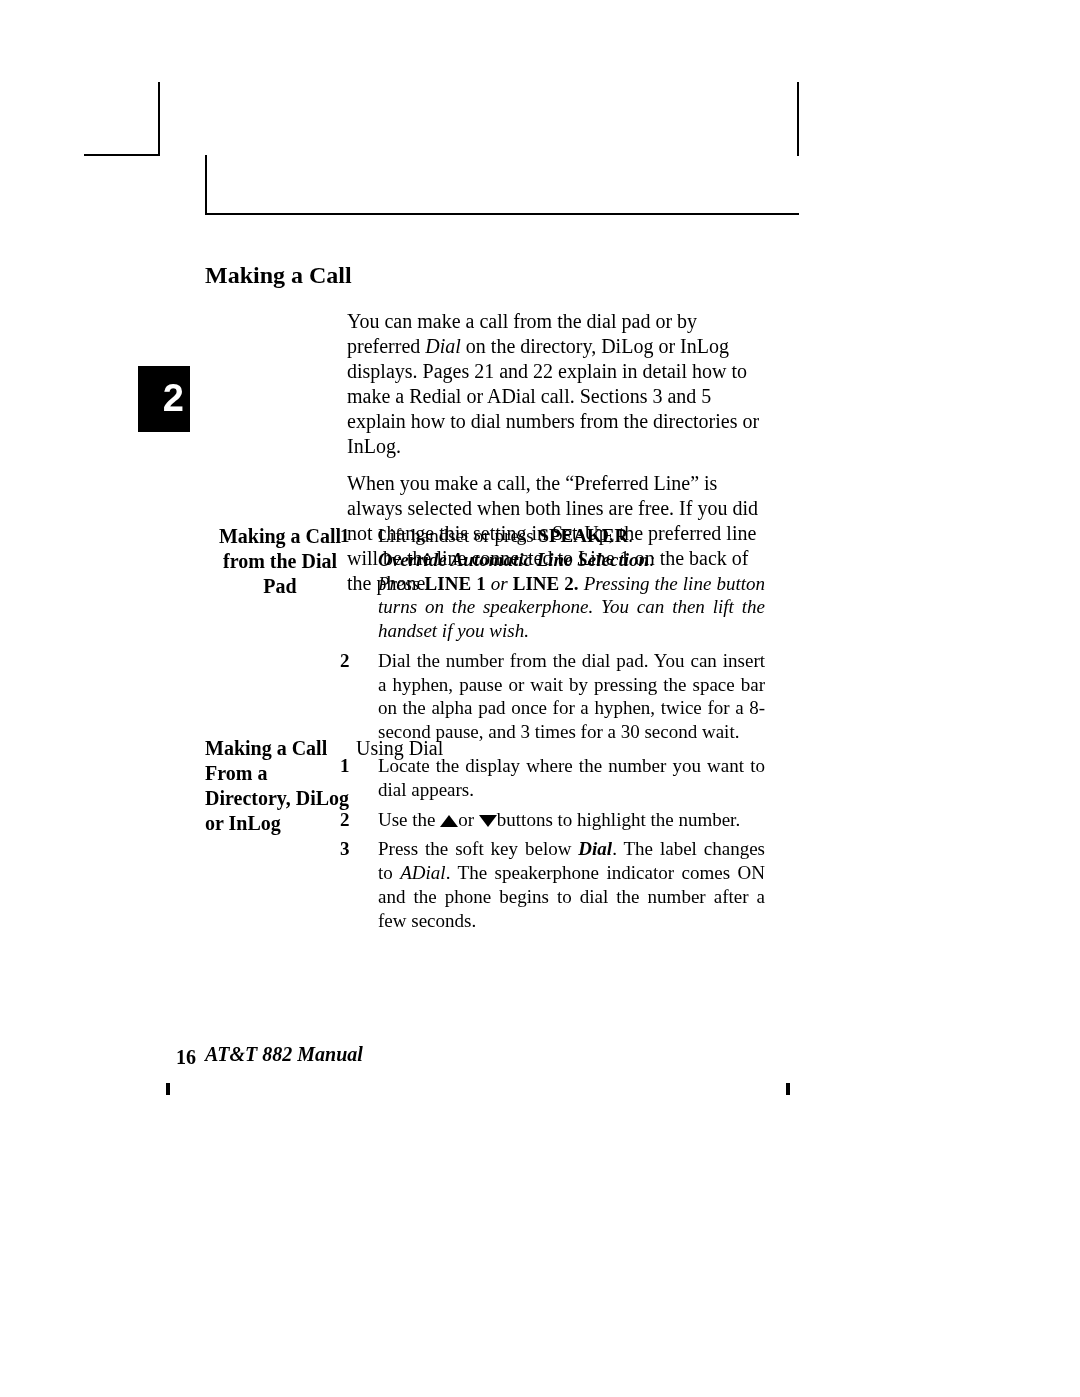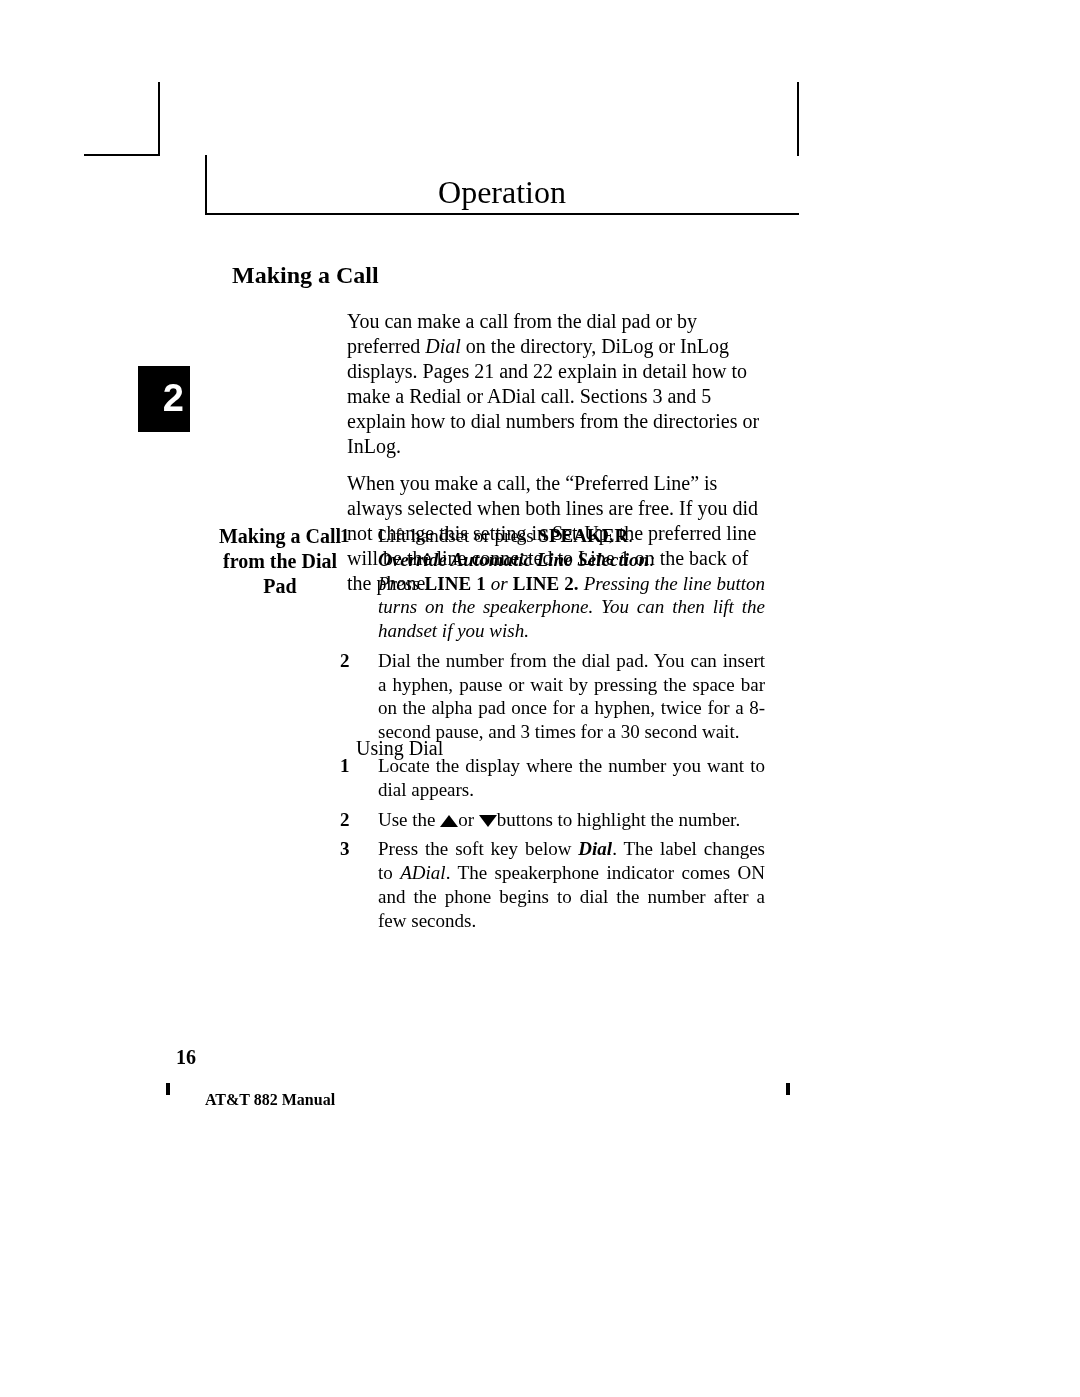--- a/index.html
+++ b/index.html
@@ -89,21 +89,20 @@
     padding-right: 6px;
     box-sizing: border-box;
   }
 
   .section-heading {
     position: absolute;
     left: 205px;
     top: 260px;
     font-weight: 700;
     font-size: 24px;
-    margin-left: 27px;
   }
 
   .intro {
     position: absolute;
     left: 347px;
     top: 309px;
     width: 415px;
     font-size: 20px;
   }
   .intro p { margin: 0 0 2px 0; }
@@ -173,37 +172,37 @@
   .page-num {
     position: absolute;
     left: 176px;
     top: 1045px;
     font-weight: 700;
     font-size: 20px;
   }
   .footer {
     position: absolute;
     left: 205px;
-    top: 1090px;
-    font-weight: 700;
-    font-size: 16px;
+    top: 1042px;
+    font-weight: 700;
+    font-size: 20px;
+    font-style: italic;
   }
 </style>
 </head>
 <body>
 
 <div class="page">
 
   <div class="top-hline-left"></div>
   <div class="top-vline"></div>
   <div class="right-vline"></div>
   <div class="chap-rule"></div>
   <div class="chap-rule-vert"></div>
 
-  <div class="chapter-title">Operation</div>
 
   <div class="tab">2</div>
 
   <div class="section-heading">Making a Call</div>
 
   <div class="intro">
     <p>
       <span>You can make a call from the dial pad or by preferred </span><span class="ital">Dial</span><span> on the directory, DiLog or InLog displays.  Pages 21 and 22 explain in detail how to make a Redial or ADial call.  Sections 3 and 5 explain how to dial numbers from the directories or  InLog.</span>
     </p>
     <p>When you make a call, the “Preferred Line” is always selected when both lines are free. If you did not change this setting in Set-Up, the preferred line will be the line connected to Line 1 on the back of the phone.</p>
@@ -219,20 +218,21 @@
         <span class="bold-ital">Override Automatic Line Selection</span><span class="ital">:</span><br>
         <span class="ital">Press </span><span class="bold">LINE 1</span><span class="ital"> or </span><span class="bold">LINE 2.</span><span class="ital">    Pressing the line button turns on the speakerphone.  You can then lift the handset if you wish.</span>
       </div>
     </div>
     <div class="step">
       <div class="step-num">2</div>
       <div class="step-body">Dial the number from the dial pad.  You can insert a hyphen, pause or wait by pressing the space bar on the alpha pad once for a hyphen, twice for a 8-second pause, and 3 times for a 30 second wait.</div>
     </div>
   </div>
 
+  <div class="sub-heading sub2-h">Making a Call From a Directory, DiLog or InLog</div>
   <div class="sub-subtitle">Using Dial</div>
 
   <div class="step-list second">
     <div class="step">
       <div class="step-num">1</div>
       <div class="step-body">Locate the display where the number you want to dial appears.</div>
     </div>
     <div class="step">
       <div class="step-num">2</div>
       <div class="step-body">

